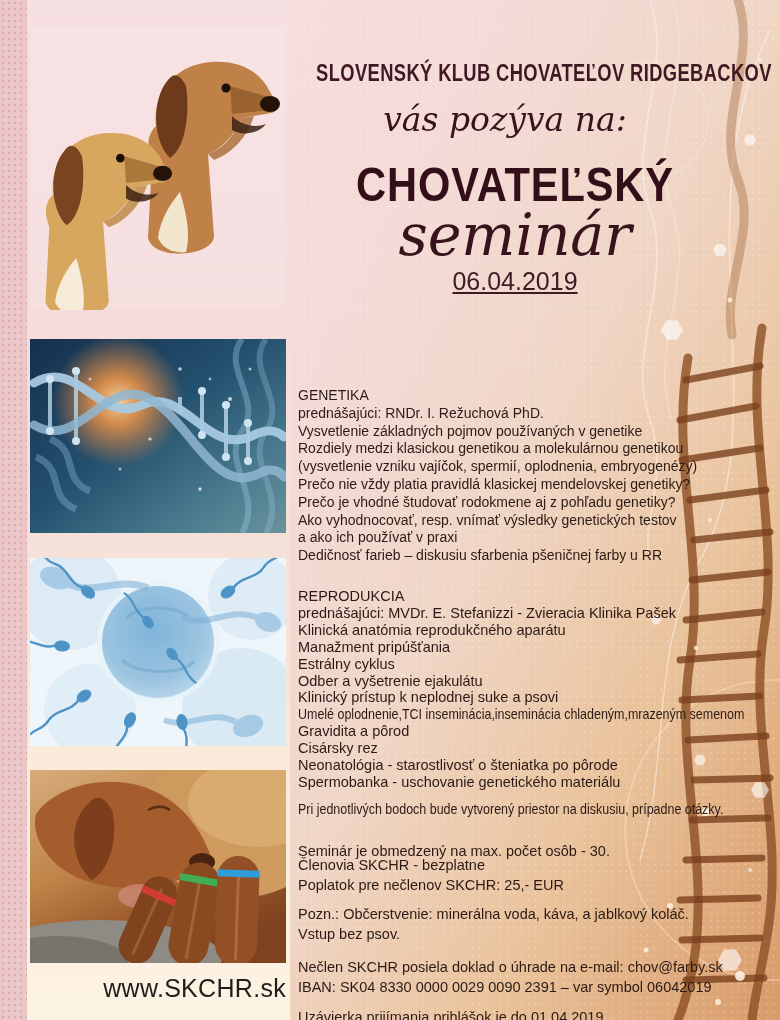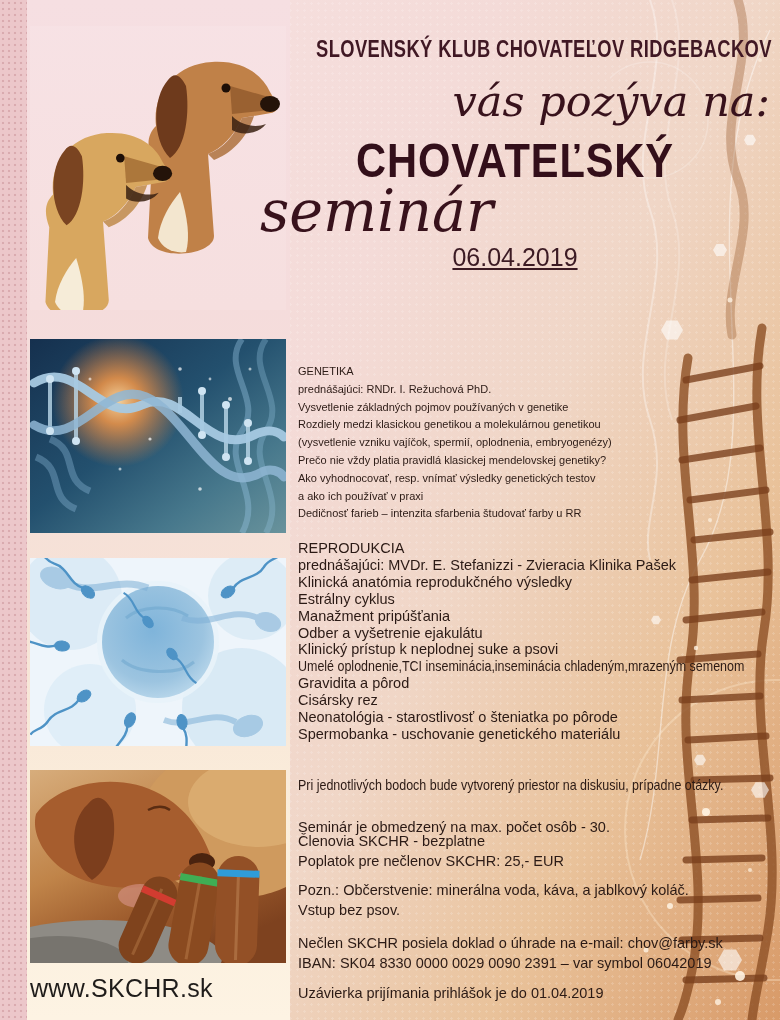--- a/index.html
+++ b/index.html
@@ -16,40 +16,40 @@
     background-image:radial-gradient(rgba(203,147,153,.55) 1.1px,transparent 1.6px);
     background-size:6px 6px;}
   .media-col{position:absolute;left:27px;top:0;width:263px;height:100%;z-index:2;
     background:linear-gradient(180deg,#f6dfe2 0%,#f5dcdc 30%,#f6e3d6 62%,#fbeedb 80%,#fdf3e3 100%);}
   .img{position:absolute;left:30px;width:256px;overflow:hidden;z-index:2;}
   .img svg{display:block;}
   #dogs{top:26px;height:284px;}
   #dna{top:339px;height:194px;}
   #sperm{top:558px;height:188px;}
   #puppies{top:770px;height:193px;}
-  .website{position:absolute;left:30px;top:974px;width:256px;z-index:3;text-align:left;
+  .website{position:absolute;left:30px;top:974px;width:256px;z-index:3;text-align:right;
     font-size:25px;color:#1f1c1a;letter-spacing:.3px;}
   .helix{position:absolute;right:0;top:0;z-index:1;pointer-events:none;}
-  .content{position:absolute;inset:0;z-index:3;}
+  .content{position:absolute;inset:0;z-index:3;margin-top:24px;}
   .club{position:absolute;left:260px;top:36px;width:510px;text-align:center;
     font-size:23.5px;font-weight:700;color:#401824;transform:scaleX(.78);
     letter-spacing:.5px;white-space:nowrap;}
-  .invite{position:absolute;left:260px;top:76px;width:510px;text-align:right;
-    font-family:"DejaVu Serif",serif;font-style:italic;font-size:43px;color:#38121c;}
+  .invite{position:absolute;left:250px;top:76px;width:510px;text-align:center;
+    font-family:"DejaVu Serif",serif;font-style:italic;font-size:33px;color:#38121c;}
   .big-title{position:absolute;left:260px;top:132px;width:510px;text-align:center;
     font-size:49px;font-weight:800;color:#330f1a;transform:scaleX(.85);
     letter-spacing:1px;white-space:nowrap;}
-  .script-title{position:absolute;left:260px;top:178px;width:510px;text-align:left;
+  .script-title{position:absolute;left:260px;top:178px;width:510px;text-align:center;
     font-family:"DejaVu Serif",serif;font-style:italic;font-size:57px;color:#38121c;}
   .date-title{position:absolute;left:260px;top:243px;width:510px;text-align:center;
     font-size:25px;color:#3c1b24;text-decoration:underline;}
   .block{position:absolute;left:298px;width:480px;}
   .details{top:280px;font-size:15.5px;line-height:18.6px;}
-  .gen{top:363px;font-size:11px;line-height:17.8px;}
-  .rep{top:540px;font-size:14.5px;line-height:16.9px;}
+  .gen{top:363px;font-size:14px;line-height:17.8px;}
+  .rep{top:564px;font-size:14.5px;line-height:16.9px;}
   .para{position:absolute;left:298px;width:480px;font-size:14.5px;line-height:19.5px;}
   #p1{top:776px}#p2{top:818px}#p3{top:832px}#p4{top:881px}#p5{top:934px}#p6{top:984px}
   .ln{white-space:nowrap;}
   .condense{transform:scaleX(.86);transform-origin:left center;}
 </style>
 </head>
 <body>
 
 <div class="poster">
   <div class="texture"></div>
@@ -307,31 +307,32 @@
     <div class="date-title">06.04.2019</div>
 
 
     <section class="block gen">
       <div class="ln">GENETIKA</div>
       <div class="ln">prednášajúci: RNDr. I. Režuchová PhD.</div>
       <div class="ln">Vysvetlenie základných pojmov používaných v genetike</div>
       <div class="ln">Rozdiely medzi klasickou genetikou a molekulárnou genetikou</div>
       <div class="ln">(vysvetlenie vzniku vajíčok, spermií, oplodnenia, embryogenézy)</div>
       <div class="ln">Prečo nie vždy platia pravidlá klasickej mendelovskej genetiky?</div>
+      <div class="ln">Prečo je vhodné študovať rodokmene aj z pohľadu genetiky?</div>
       <div class="ln">Ako vyhodnocovať, resp. vnímať výsledky genetických testov</div>
       <div class="ln">a ako ich používať v praxi</div>
-      <div class="ln">Dedičnosť farieb – intenzita sfarbenia študovať farby u RR</div>
+      <div class="ln">Dedičnosť farieb – diskusiu sfarbenia pšeničnej farby u RR</div>
     </section>
 
     <section class="block rep">
       <div class="ln">REPRODUKCIA</div>
       <div class="ln">prednášajúci: MVDr. E. Stefanizzi - Zvieracia Klinika Pašek</div>
-      <div class="ln">Klinická anatómia reprodukčného výsledky</div>
+      <div class="ln">Klinická anatómia reprodukčného aparátu</div>
+      <div class="ln">Manažment pripúšťania</div>
       <div class="ln">Estrálny cyklus</div>
-      <div class="ln">Manažment pripúšťania</div>
       <div class="ln">Odber a vyšetrenie ejakulátu</div>
       <div class="ln">Klinický prístup k neplodnej suke a psovi</div>
       <div class="ln condense">Umelé oplodnenie,TCI inseminácia,inseminácia chladeným,mrazeným semenom</div>
       <div class="ln">Gravidita a pôrod</div>
       <div class="ln">Cisársky rez</div>
       <div class="ln">Neonatológia - starostlivosť o šteniatka po pôrode</div>
       <div class="ln">Spermobanka - uschovanie genetického materiálu</div>
     </section>
 
     <div class="para" id="p1">

